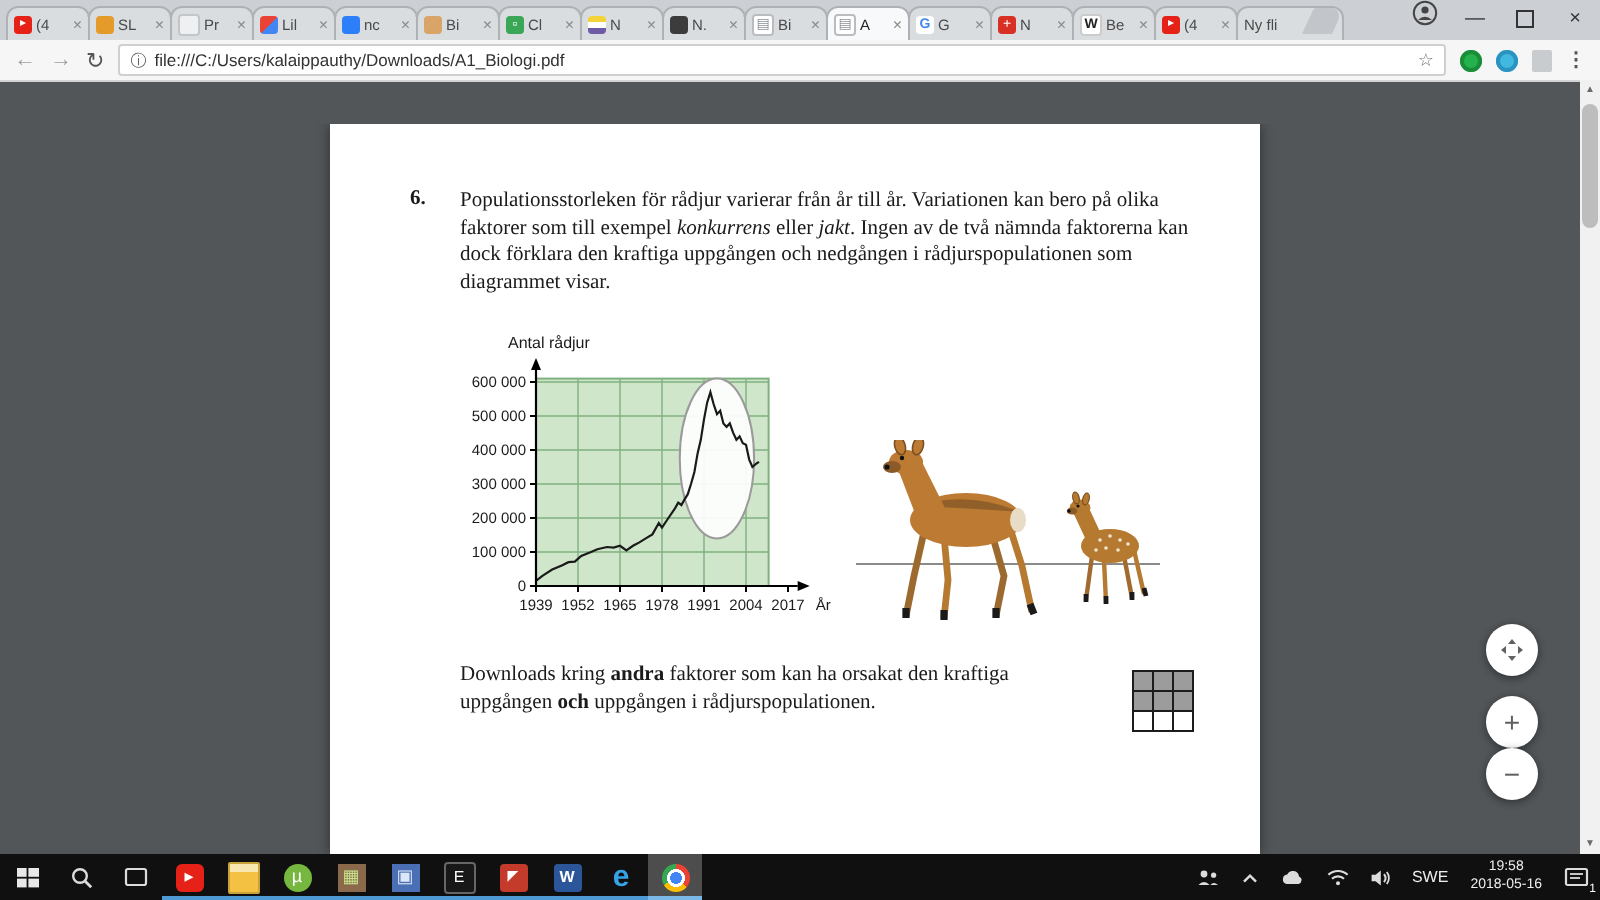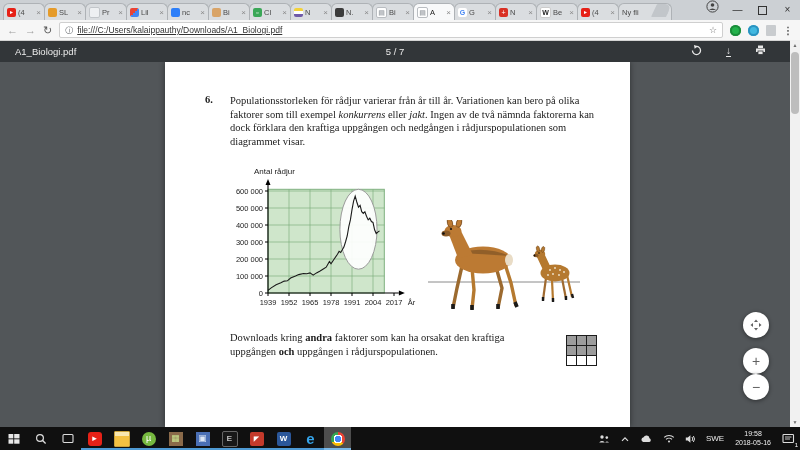--- a/index.html
+++ b/index.html
@@ -25,21 +25,21 @@
   .maxbox{display:inline-block;width:7px;height:7px;border:1px solid #333;vertical-align:middle;}
 
   
   .addrbar{position:absolute;top:20px;left:0;right:0;height:20px;background:#f6f6f6;
            border-bottom:1px solid #d4d4d4;display:flex;align-items:center;padding:0 7px;gap:7px;z-index:5;}
   .navbtn{font-size:11px;color:#9d9d9d;line-height:1;}
   .reloadbtn{font-size:11px;color:#565656;}
   .omnibox{flex:1;height:14px;background:#fff;border:1px solid #cfcfcf;border-radius:2px;
            display:flex;align-items:center;padding:0 5px;gap:4px;font-size:8.5px;color:#333;}
   .omni-info{color:#5f6368;font-size:8px;}
-  .omni-url{flex:1;white-space:nowrap;overflow:hidden;text-decoration:underline;}
+  .omni-url{flex:1;white-space:nowrap;overflow:hidden;}
   .star{color:#757575;font-size:9px;}
   .ext{width:11px;height:11px;border-radius:50%;flex:none;}
   .ext.green{background:#23b24b;box-shadow:inset 0 0 0 2px #1a8c3a;}
   .ext.blue{background:#41b8e0;box-shadow:inset 0 0 0 2px #2a93c0;}
   .ext.gray{width:10px;height:11px;border-radius:1px;background:#c9cccf;}
   .menu3{color:#555;font-size:10px;font-weight:bold;letter-spacing:0;}
 
   
   .pdfbar{position:absolute;top:40px;left:0;right:10px;height:22px;background:#323639;
           display:flex;align-items:center;color:#ececec;z-index:4;}
@@ -243,40 +243,20 @@
       <span class="omni-info">ⓘ</span>
       <span class="omni-url">file:///C:/Users/kalaippauthy/Downloads/A1_Biologi.pdf</span>
       <span class="star">☆</span>
     </div>
     <span class="ext green"></span>
     <span class="ext blue"></span>
     <span class="ext gray"></span>
     <span class="menu3">⋮</span>
   </div>
 
-  <div class="pdfbar">
-    <span class="pdfname">A1_Biologi.pdf</span>
-    <span class="pdfpage-ind">5 / 7</span>
-    <div class="pdftools">
-      <span class="pdftool">
-        <svg width="11" height="11" viewBox="0 0 12 12">
-            <path d="M6 1.6 a4.4 4.4 0 1 1 -4.4 4.4" fill="none" stroke="#e8e8e8" stroke-width="1.4"></path>
-            <polygon points="3.2,0 7.6,1.4 4,4.2" fill="#e8e8e8"></polygon>
-          </svg>
-      </span>
-      <span class="pdftool dl">↓</span>
-      <span class="pdftool">
-        <svg width="11" height="10" viewBox="0 0 11 10">
-            <rect x="3" y="0.5" width="5" height="2.5" fill="#e8e8e8"></rect>
-            <rect x="1" y="3.5" width="9" height="3.5" fill="#e8e8e8"></rect>
-            <rect x="3" y="6" width="5" height="3.5" fill="#e8e8e8" stroke="#323639" stroke-width="0.8"></rect>
-          </svg>
-      </span>
-    </div>
-  </div>
 
   <div class="viewer">
     <div class="pdfpage">
       <div class="qnum">6.</div>
       <div class="qtext">
         
       <span class="">Populationsstorleken för rådjur varierar från år till år. Variationen kan bero på olika faktorer som till exempel </span><span class="italic">konkurrens</span><span class=""> eller </span><span class="italic">jakt</span><span class="">. Ingen av de två nämnda faktorerna kan dock förklara den kraftiga uppgången och nedgången i rådjurspopulationen som diagrammet visar.</span></div>
 
       <svg class="chart-svg" width="300" height="160" viewBox="0 0 300 160">
           <rect x="73" y="27.299999999999997" width="116.30769230769232" height="103.7" fill="#cfe6cb" stroke="#7fb07f" stroke-width="1"></rect>

